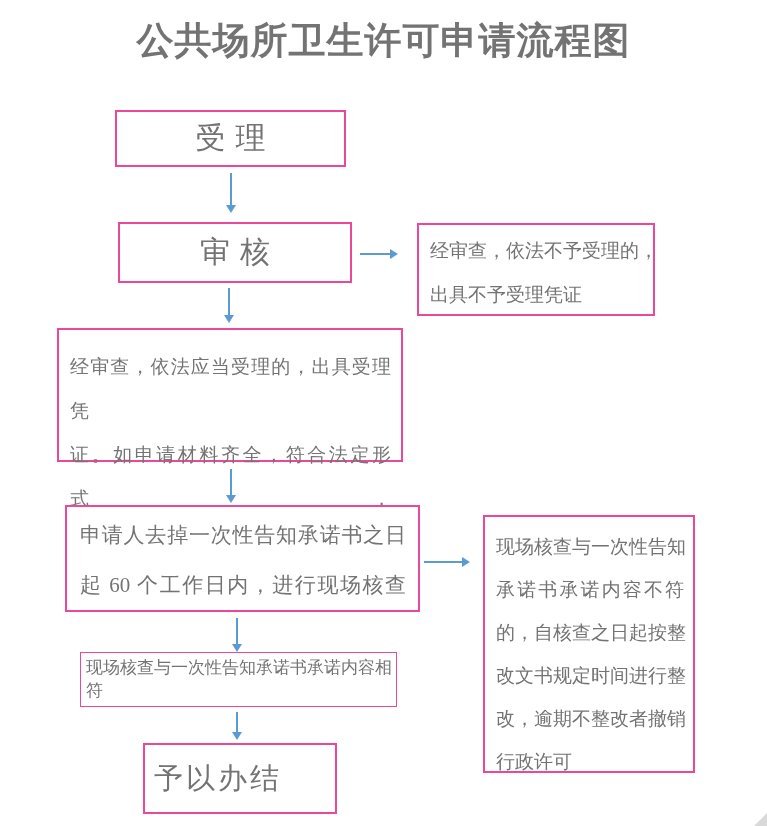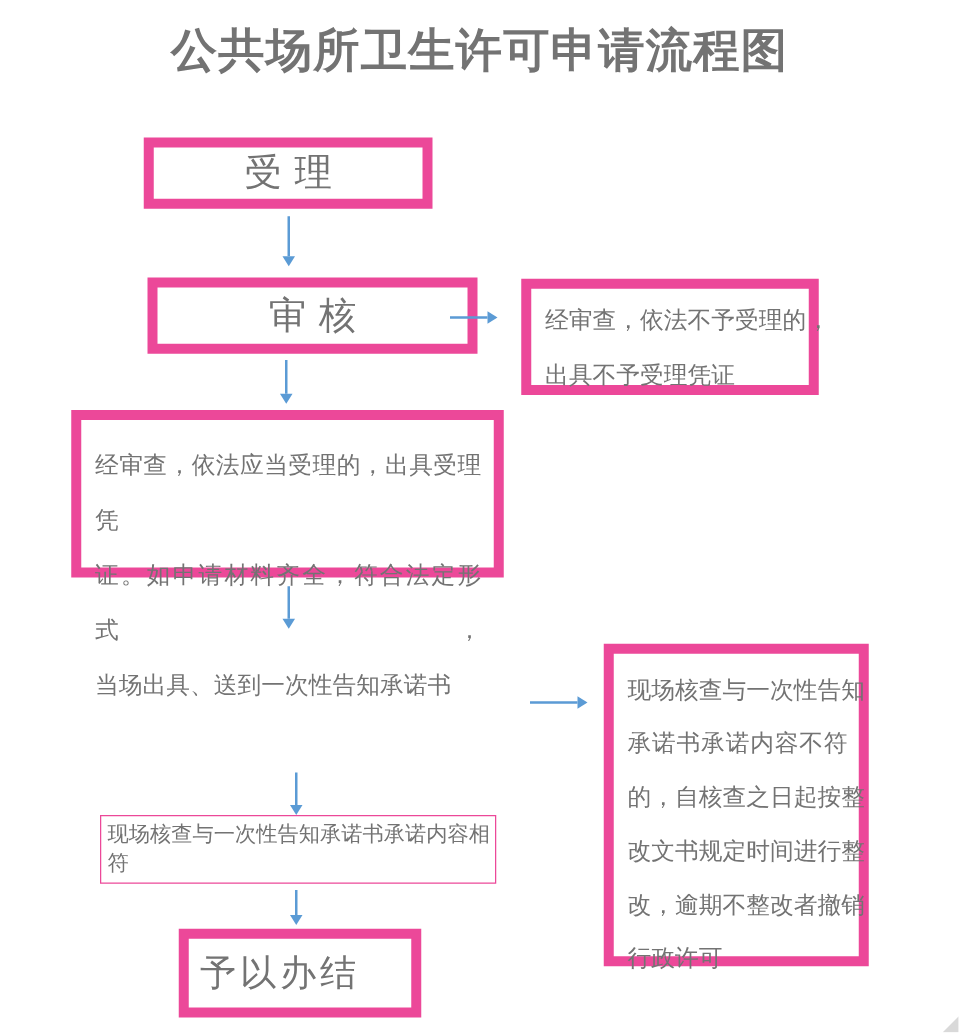--- a/index.html
+++ b/index.html
@@ -12,21 +12,21 @@
     color:#737373;
   }
   .title{
     position:absolute;left:0;top:16px;width:767px;
     text-align:center;
     font-family:"Liberation Sans","DejaVu Sans",sans-serif;
     font-weight:bold;font-size:37px;letter-spacing:1px;
   }
   .box{
     position:absolute;
-    border:8px solid #ec4899;
+    border:2px solid #ec4899;
     background:#fff;
     box-sizing:border-box;
   }
   .center-label{
     display:flex;align-items:center;justify-content:center;
     font-size:30px;letter-spacing:10px;
     text-indent:10px; 
   }
   .textbox{font-size:19px;line-height:44px;padding:2px 10px 0 11px;}
   .textbox .line{white-space:nowrap;font-family:Liberation Serif, serif;}
@@ -60,41 +60,45 @@
 <div id="page">
 
   <div class="title">公共场所卫生许可申请流程图</div>
 
   <div class="box center-label" style="left:115px;top:110px;width:231px;height:57px;">
     <span>受理</span>
   </div>
 
   <div class="arrow-v" style="left:230px;top:173px;height:32px;"></div>
 
-  <div class="box center-label" style="left:118px;top:222px;width:264px;height:61px;">
+  <div class="box center-label" style="left:118px;top:222px;width:234px;height:61px;">
     <span>审核</span>
   </div>
 
   <div class="arrow-h" style="left:360px;top:253px;width:30px;"></div>
 
   <div class="box textbox" style="left:417px;top:223px;width:238px;height:93px;line-height:44px;padding-top:4px;">
     <div class="line">经审查，依法不予受理的，</div>
     <div class="line">出具不予受理凭证</div>
   </div>
 
   <div class="arrow-v" style="left:228px;top:288px;height:27px;"></div>
 
   <div class="box textbox" style="left:57px;top:328px;width:346px;height:134px;line-height:44px;padding-top:15px;">
     <div class="line stretch">经审查，依法应当受理的，出具受理凭</div>
     <div class="line stretch">证。如申请材料齐全，符合法定形式，</div>
     <div class="line">当场出具、送到一次性告知承诺书</div>
   </div>
 
   <div class="arrow-v" style="left:230px;top:469px;height:26px;"></div>
 
+  <div class="box textbox" style="left:65px;top:505px;width:355px;height:107px;font-size:21px;line-height:50px;padding-top:3px;padding-left:13px;padding-right:12px;">
+    <div class="line stretch">申请人去掉一次性告知承诺书之日</div>
+    <div class="line stretch">起 60 个工作日内，进行现场核查</div>
+  </div>
 
   <div class="arrow-h" style="left:424px;top:561px;width:38px;"></div>
 
   <div class="box textbox" style="left:483px;top:515px;width:212px;height:258px;line-height:43px;padding-top:8px;padding-left:11px;padding-right:9px;">
     <div class="line">现场核查与一次性告知</div>
     <div class="line stretch">承诺书承诺内容不符</div>
     <div class="line">的，自核查之日起按整</div>
     <div class="line">改文书规定时间进行整</div>
     <div class="line">改，逾期不整改者撤销</div>
     <div class="line">行政许可</div>

